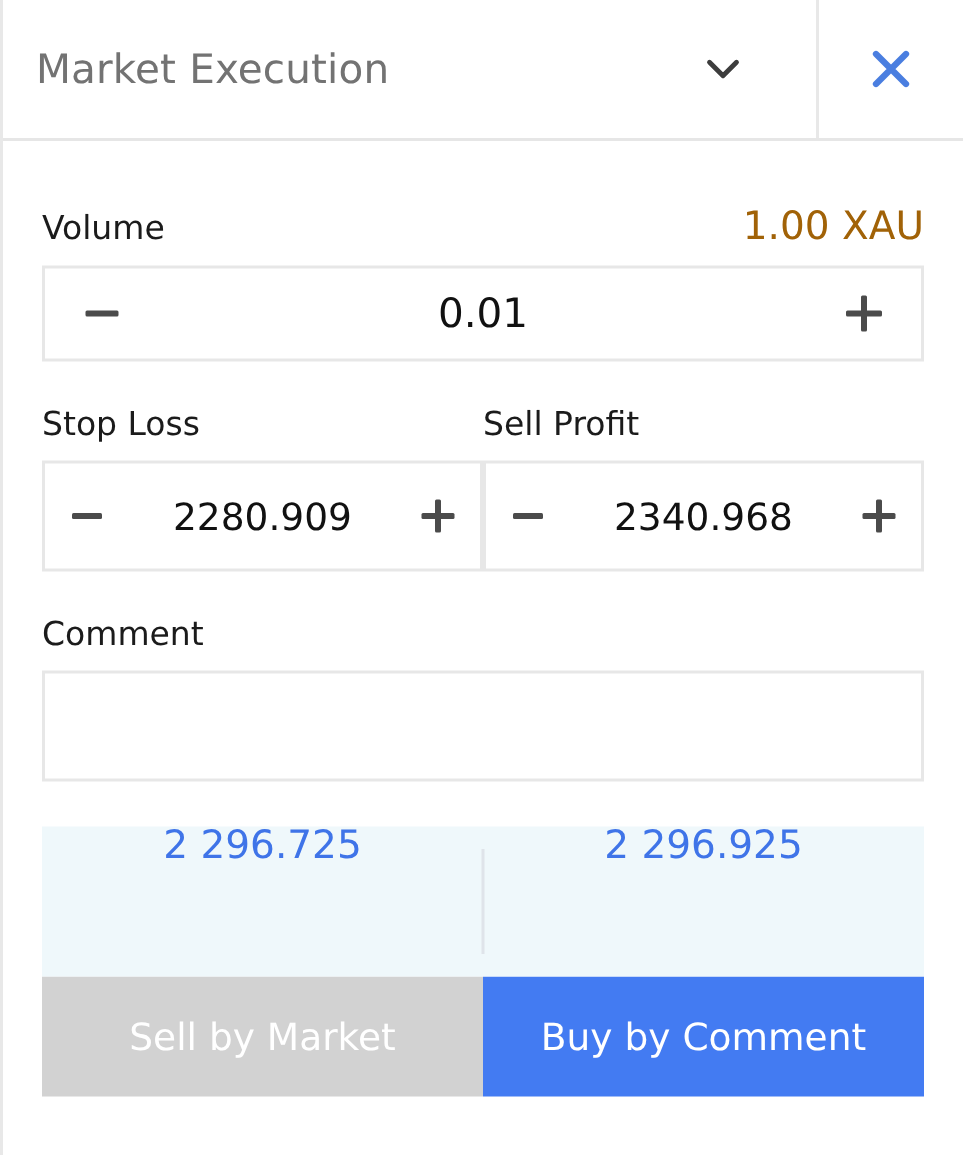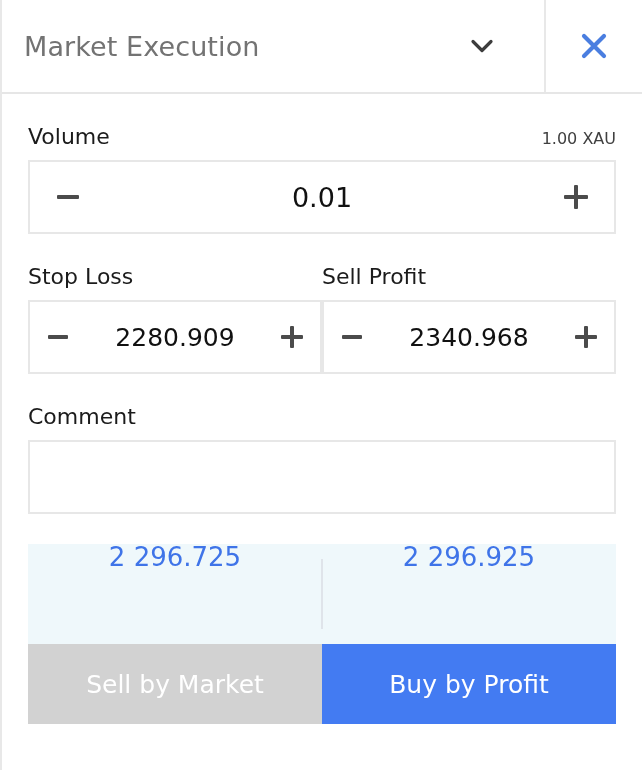--- a/index.html
+++ b/index.html
@@ -75,28 +75,29 @@
     align-items: baseline;
     justify-content: space-between;
     padding-top: 30px;
     padding-bottom: 11px;
   }
   .field-label {
     font-size: 22px;
     color: #1b1b1b;
   }
   .field-sub {
-    font-size: 16px;
-    color: #404040;
+    font-size: 26px;
+    color: #a16207;
+    margin-top: 12px;
   }
 
   
   .stepper {
     border: 2px solid #e7e7e7;
-    height: 74px;
+    height: 64px;
     display: flex;
     align-items: center;
     box-sizing: border-box;
     background: #fff;
   }
   .stepper .step-btn {
     width: 76px;
     display: flex;
     align-items: center;
     justify-content: center;
@@ -307,17 +308,17 @@
     
     <div class="price-band">
       <div class="price-cell">2 296.725</div>
       <div class="price-divider"></div>
       <div class="price-cell">2 296.925</div>
     </div>
 
     
     <div class="actions">
       <button class="btn-sell">Sell by Market</button>
-      <button class="btn-buy">Buy by Profit</button>
+      <button class="btn-buy">Buy by Comment</button>
     </div>
 
   </div>
 </div>
 
 </body></html>

